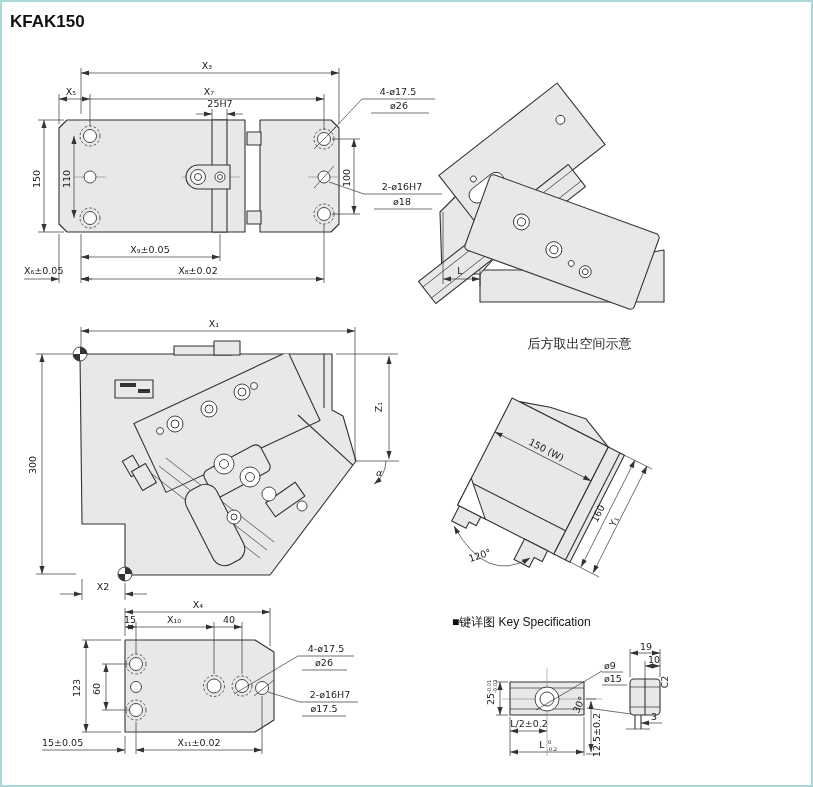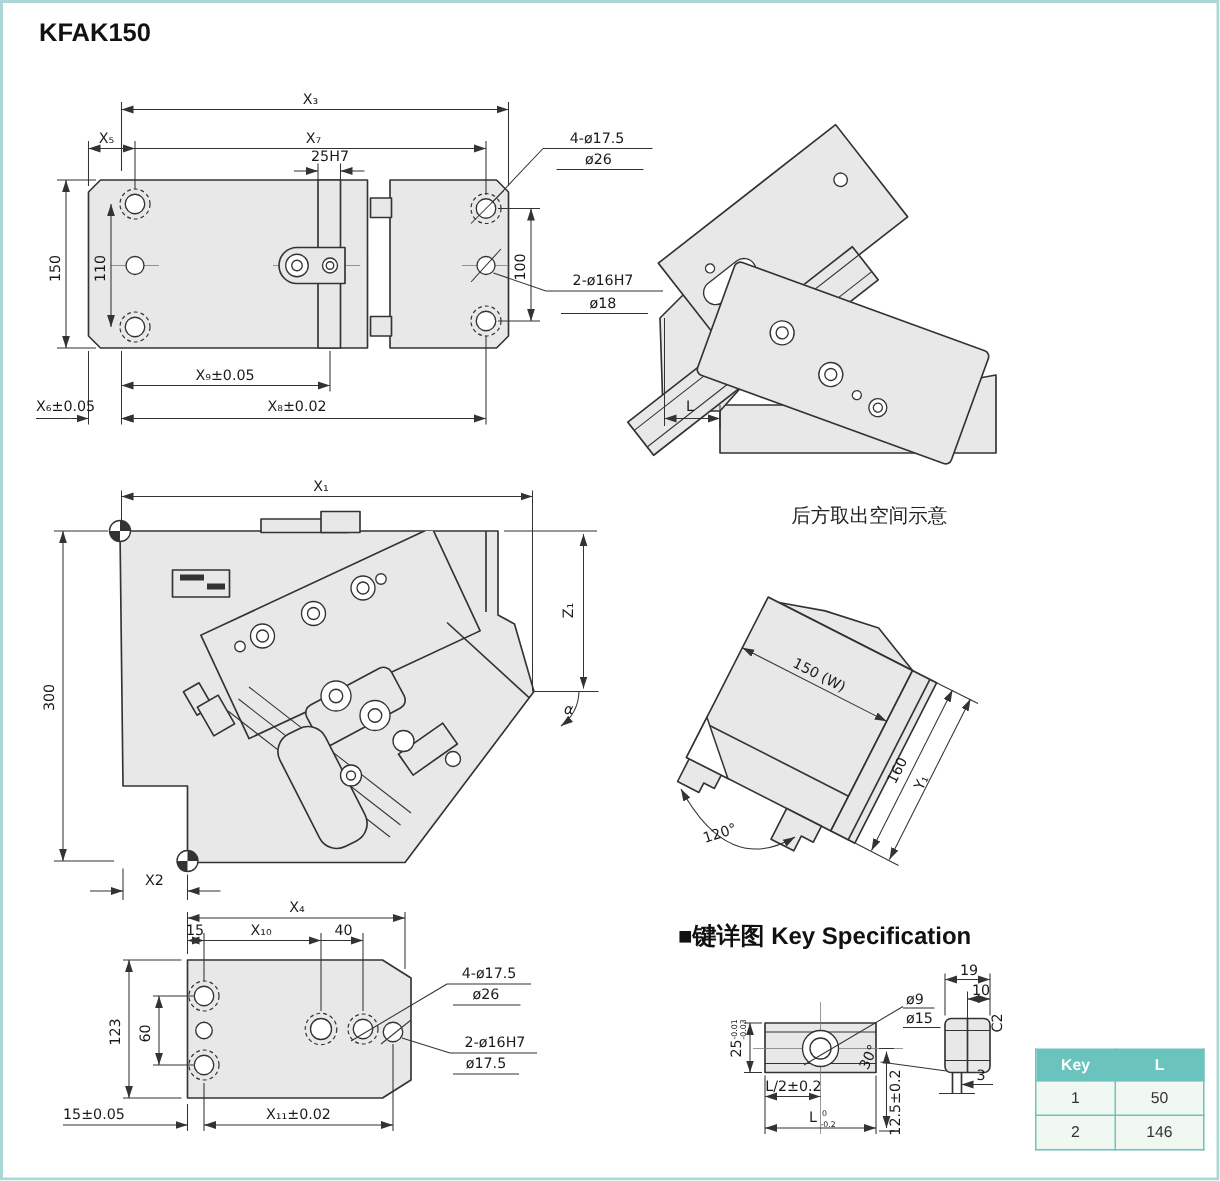--- a/index.html
+++ b/index.html
@@ -1,23 +1,23 @@
 <!DOCTYPE html>
 <html><head>
 <meta charset="utf-8">
 <style>
   html,body{margin:0;padding:0;background:#fff;}
   #page{position:relative;width:813px;height:787px;background:#fff;
         border:2px solid #abd8d6;box-sizing:border-box;overflow:hidden;
         font-family:"Liberation Sans","DejaVu Sans",sans-serif;}
   #art{position:absolute;left:0;top:0;display:block;}
-  .ttl{position:absolute;left:24px;top:10px;font-size:17px;font-weight:bold;color:#111;}
+  .ttl{position:absolute;left:8px;top:10px;font-size:17px;font-weight:bold;color:#111;}
   .rear-ttl{position:absolute;left:505px;top:333px;width:145px;text-align:center;
             font-size:13px;font-weight:400;color:#222;}
-  .ks-ttl{position:absolute;left:450px;top:612px;font-size:16px;font-weight:bold;color:#111;}
+  .ks-ttl{position:absolute;left:450px;top:612px;font-size:12px;font-weight:normal;color:#111;}
   
   .s1{fill:none;stroke:#333;stroke-width:1.1;stroke-linejoin:round;}
   .sf{fill:#e8e8e8;stroke:#333;stroke-width:1.1;stroke-linejoin:round;}
   .sfw{fill:#fff;stroke:#333;stroke-width:0.9;}
   .dim{stroke:#333;stroke-width:0.7;fill:none;}
   .dsh{fill:none;stroke:#333;stroke-width:0.8;stroke-dasharray:2.6 2;}
   .cl{stroke:#777;stroke-width:0.5;fill:none;}
   text.d{font-family:"DejaVu Sans",sans-serif;font-size:9.5px;fill:#1a1a1a;}
   text.sm{font-family:"DejaVu Sans",sans-serif;font-size:5.2px;fill:#1a1a1a;}
   text.it{font-style:italic;}
@@ -361,32 +361,14 @@
       <line class="dim" x1="643" y1="664" x2="658" y2="664" marker-start="url(#ar)" marker-end="url(#ar)"></line>
       <text class="d" x="652" y="661" text-anchor="middle">10</text>
       <text class="d" x="666" y="680" text-anchor="middle" transform="rotate(-90 666 680)">C2</text>
       <line class="dim" x1="585" y1="706" x2="629" y2="712"></line>
       <text class="d" x="580" y="704" text-anchor="middle" transform="rotate(-65 580 704)">30°</text>
       <line class="dim" x1="639" y1="721" x2="660" y2="721" marker-start="url(#ar)"></line>
       <text class="d" x="652" y="718" text-anchor="middle">3</text>
     </g>
   </svg>
 
-  <table id="ktab">
-    <thead>
-      <tr>
-        <th>Key</th>
-        <th class="c2">L</th>
-      </tr>
-    </thead>
-    <tbody>
-      <tr>
-        <td>1</td>
-        <td>50</td>
-      </tr>
-      <tr>
-        <td>2</td>
-        <td>146</td>
-      </tr>
-    </tbody>
-  </table>
 
 </div>
 
 </body></html>

